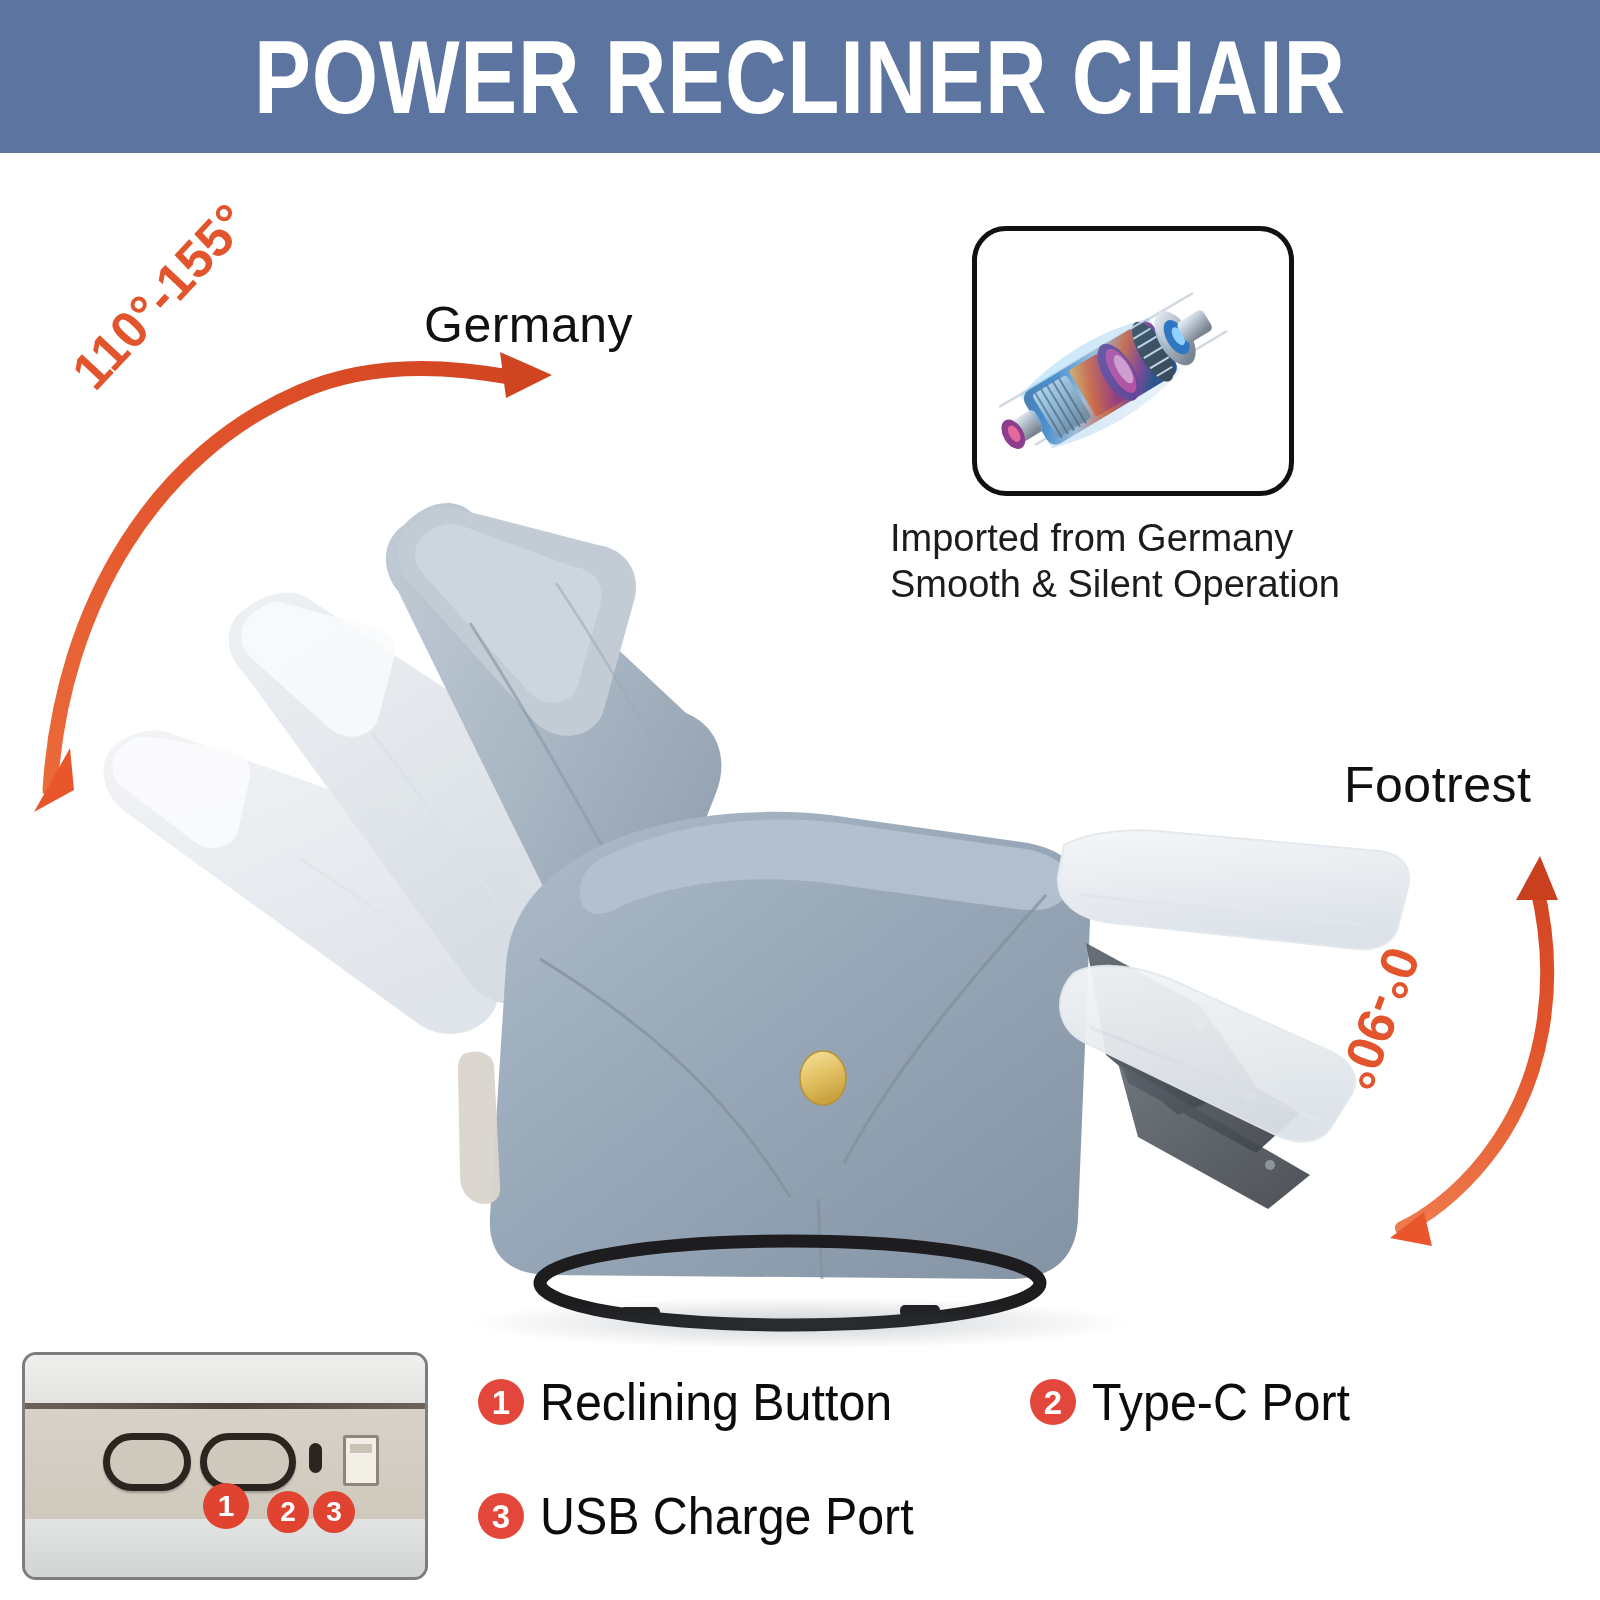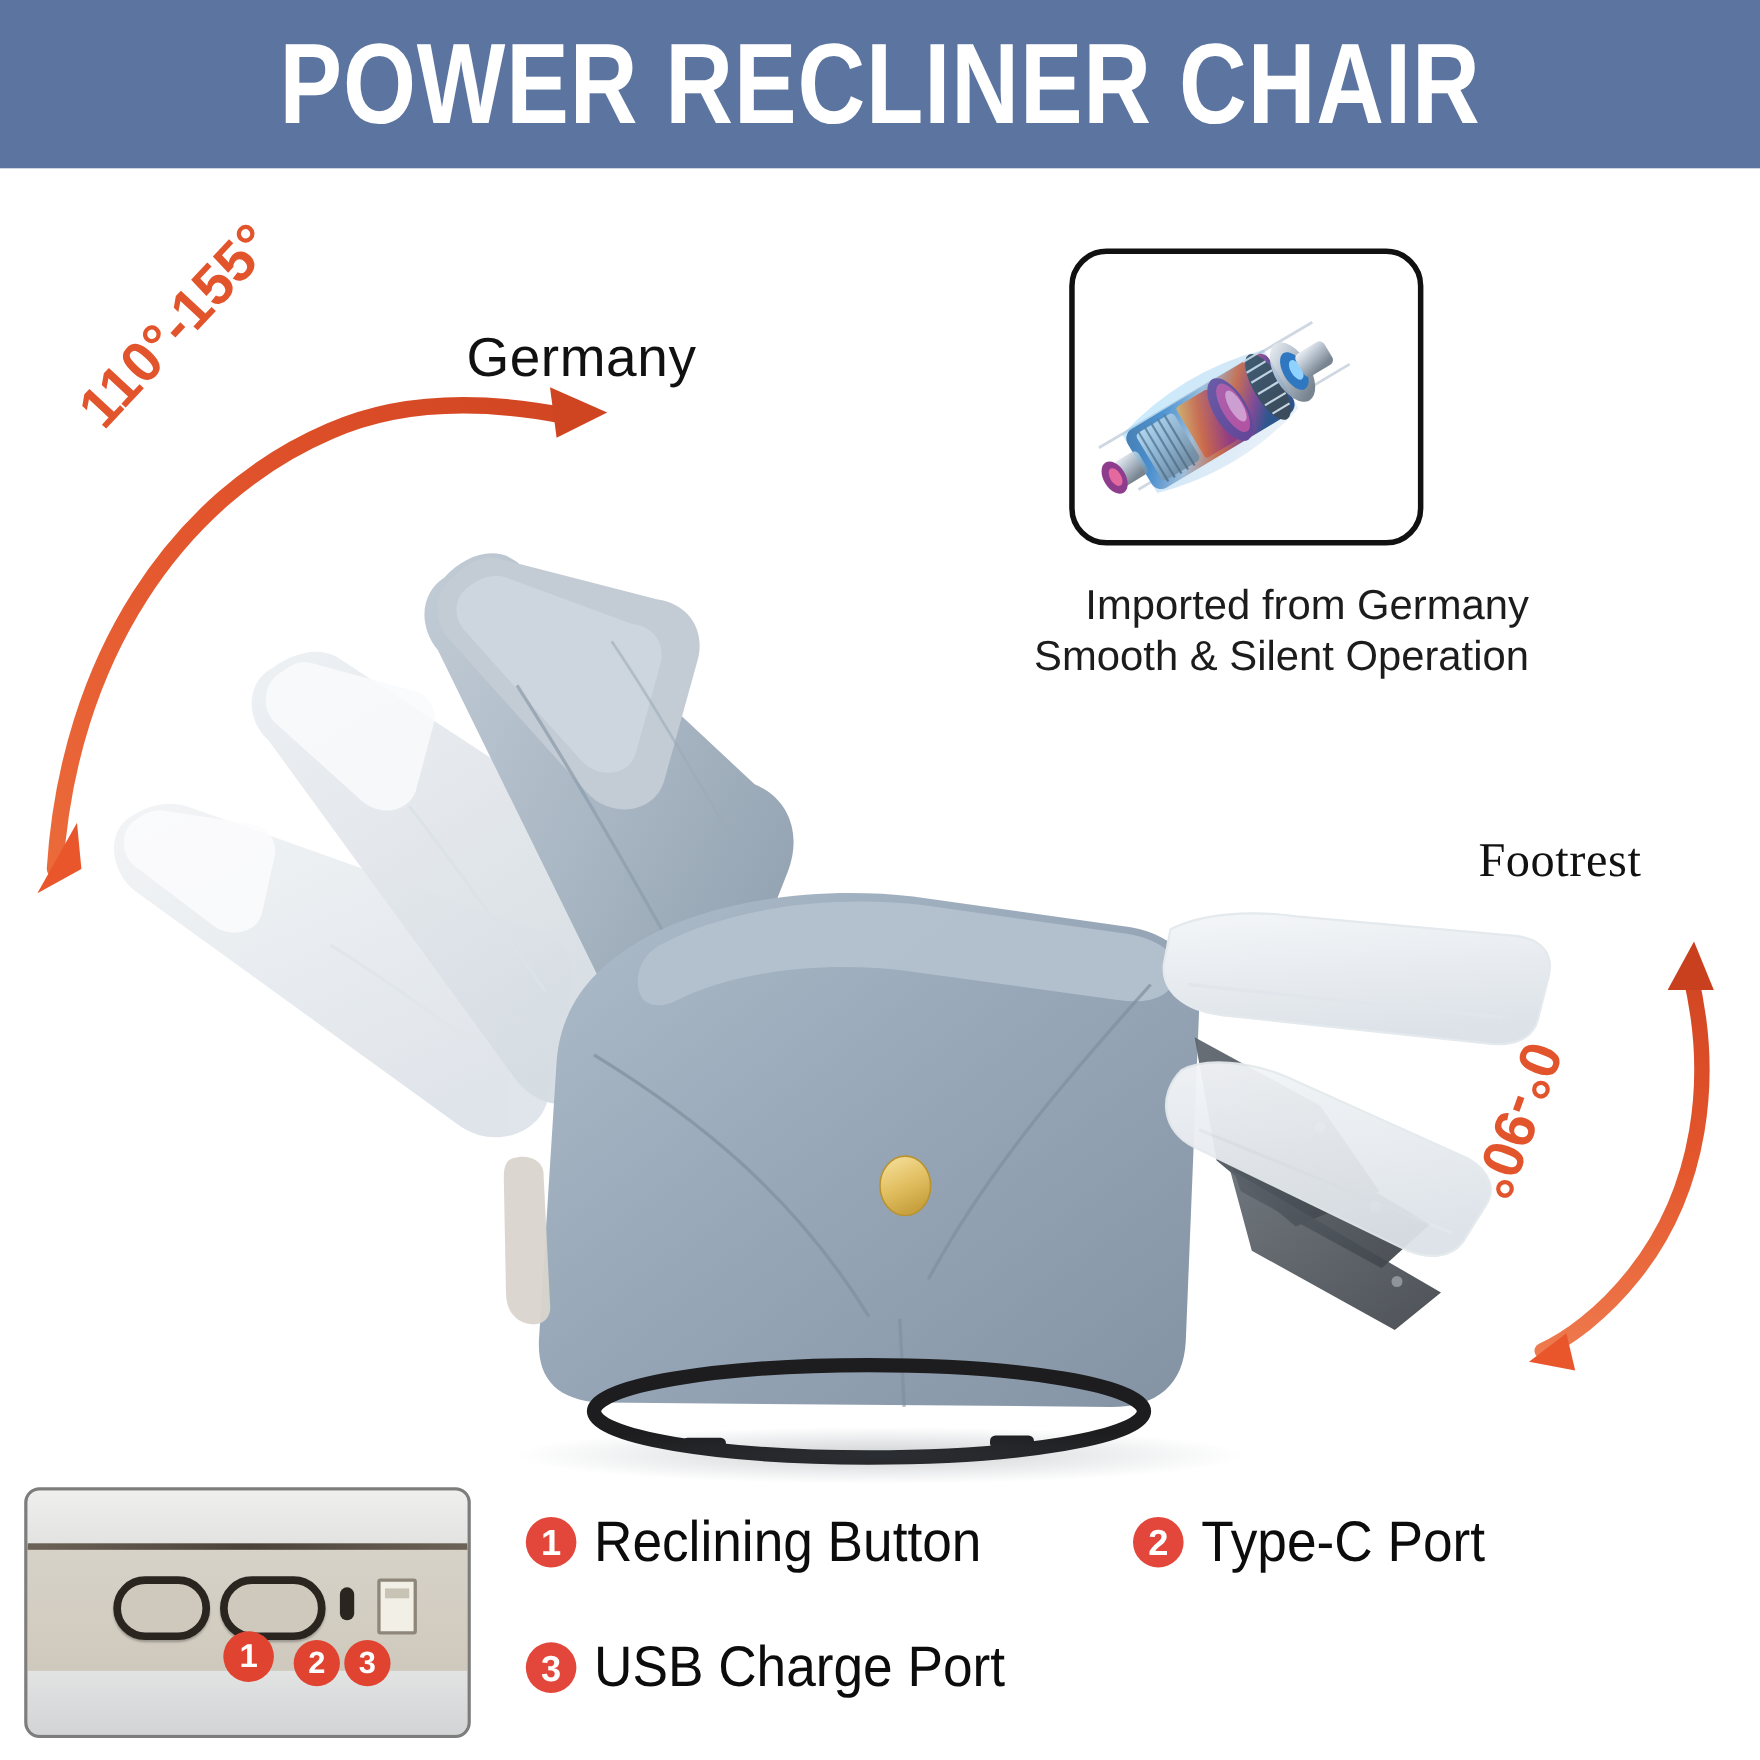--- a/index.html
+++ b/index.html
@@ -14,32 +14,32 @@
       display:flex;align-items:center;justify-content:center;
       color:#ffffff;font-size:104px;font-weight:bold;letter-spacing:1px;
       transform:scaleX(.82);transform-origin:center center;white-space:nowrap;
       line-height:1;}
 
   
   .abs{position:absolute;}
 
   
   .lbl-backrest{left:424px;top:296px;font-size:50px;color:#111;letter-spacing:.5px;}
-  .lbl-footrest{left:1344px;top:756px;font-size:44px;color:#111;letter-spacing:.5px;font-family:Liberation Serif, serif;}
+  .lbl-footrest{left:1344px;top:756px;font-size:50px;color:#111;letter-spacing:.5px;}
 
   .angle-top{left:60px;top:360px;width:280px;font-size:52px;color:#e2542c;
       font-weight:600;transform:rotate(-47deg);transform-origin:left top;white-space:nowrap;}
   .angle-right{left:1432px;top:960px;font-size:52px;color:#e2542c;font-weight:600;
       transform:rotate(-250deg);transform-origin:left top;white-space:nowrap;}
 
   
   .motor-box{left:972px;top:226px;width:312px;height:260px;border:5px solid #111;
       border-radius:34px;background:#fff;overflow:hidden;}
-  .motor-cap{left:890px;top:515px;width:500px;text-align:right;
-      font-size:38px;line-height:46px;color:#1c1c1c;margin-top:13px;}
+  .motor-cap{left:890px;top:515px;width:500px;text-align:left;
+      font-size:38px;line-height:46px;color:#1c1c1c;}
 
   
   .panel-frame{left:22px;top:1352px;width:400px;height:222px;border:3px solid #7d7d7d;
       border-radius:14px;overflow:hidden;background:#d6d6d2;}
   .panel-top-fabric{position:absolute;left:0;top:0;width:100%;height:50px;
       background:linear-gradient(#efefee,#e2e2e0);}
   .panel-seam{position:absolute;left:0;top:48px;width:100%;height:6px;
       background:linear-gradient(90deg,#6d6257,#4a423a,#6d6257);}
   .panel-face{position:absolute;left:0;top:54px;width:100%;height:110px;
       background:linear-gradient(#d7d2c8,#cfc9bd);}

